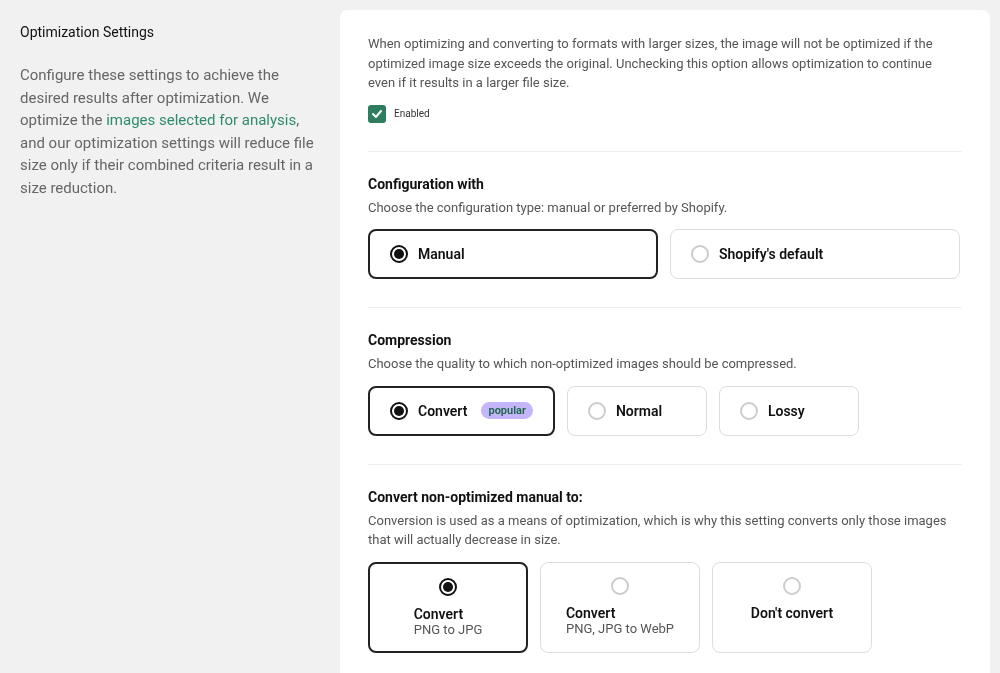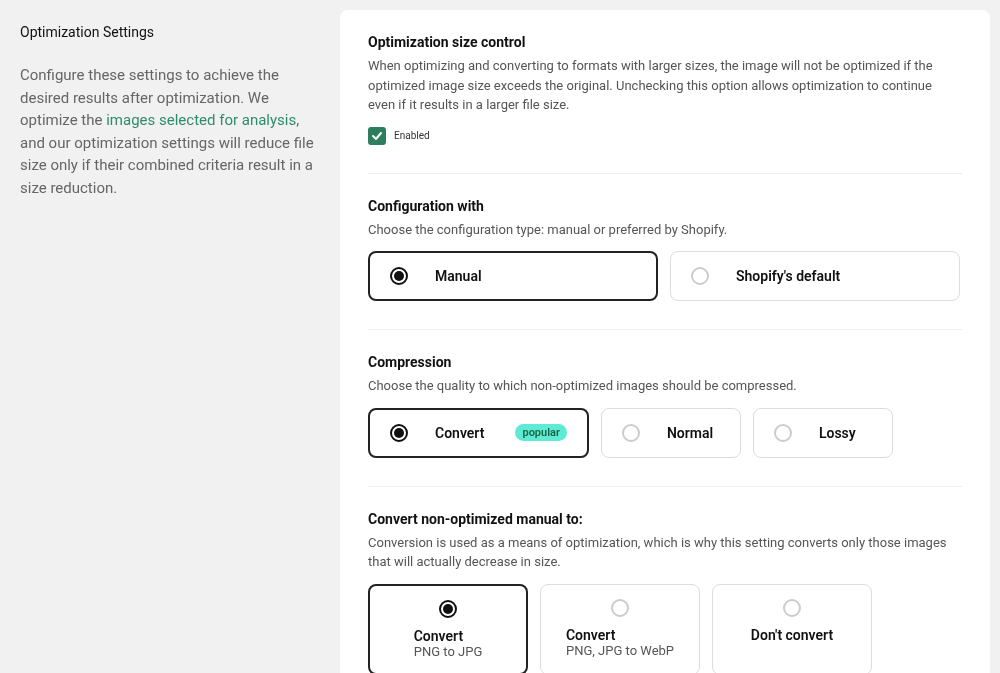--- a/index.html
+++ b/index.html
@@ -82,21 +82,21 @@
       display: flex;
       gap: 12px;
       flex-wrap: wrap;
     }
     .radio-option {
       border: 1.5px solid #ddd;
       border-radius: 8px;
       padding: 14px 20px;
       display: flex;
       align-items: center;
-      gap: 27px;
+      gap: 10px;
       cursor: pointer;
       background: #fff;
       min-width: 140px;
     }
     .radio-option.selected {
       border-color: #222;
       border-width: 2px;
     }
     .radio-option.wide {
       flex: 1;
@@ -122,21 +122,21 @@
       height: 10px;
       border-radius: 50%;
       background: #111;
     }
     .radio-label {
       font-size: 14px;
       font-weight: 600;
       color: #111;
     }
     .badge {
-      background: #5eead4;
+      background: #c4b5fd;
       color: #1a6644;
       font-size: 11px;
       font-weight: 600;
       padding: 2px 7px;
       border-radius: 10px;
       margin-left: 4px;
     }
     .convert-group {
       display: flex;
       gap: 12px;
@@ -183,21 +183,20 @@
 <div class="sidebar">
   <div class="sidebar-title">Optimization Settings</div>
   <div class="sidebar-desc">
     Configure these settings to achieve the desired results after optimization. We optimize the <span>images selected for analysis</span>, and our optimization settings will reduce file size only if their combined criteria result in a size reduction.
   </div>
 </div>
 
 <div class="main">
 
   <div class="section">
-    <div class="section-title">Optimization size control</div>
     <div class="section-desc">When optimizing and converting to formats with larger sizes, the image will not be optimized if the optimized image size exceeds the original. Unchecking this option allows optimization to continue even if it results in a larger file size.</div>
     <div class="checkbox-row">
       <div class="checkbox-box">
         <svg viewBox="0 0 12 12" fill="none">
           <polyline points="2,6 5,9 10,3" stroke="white" stroke-width="2" stroke-linecap="round" stroke-linejoin="round"></polyline>
         </svg>
       </div>
       <span class="checkbox-label">Enabled</span>
     </div>
   </div>

